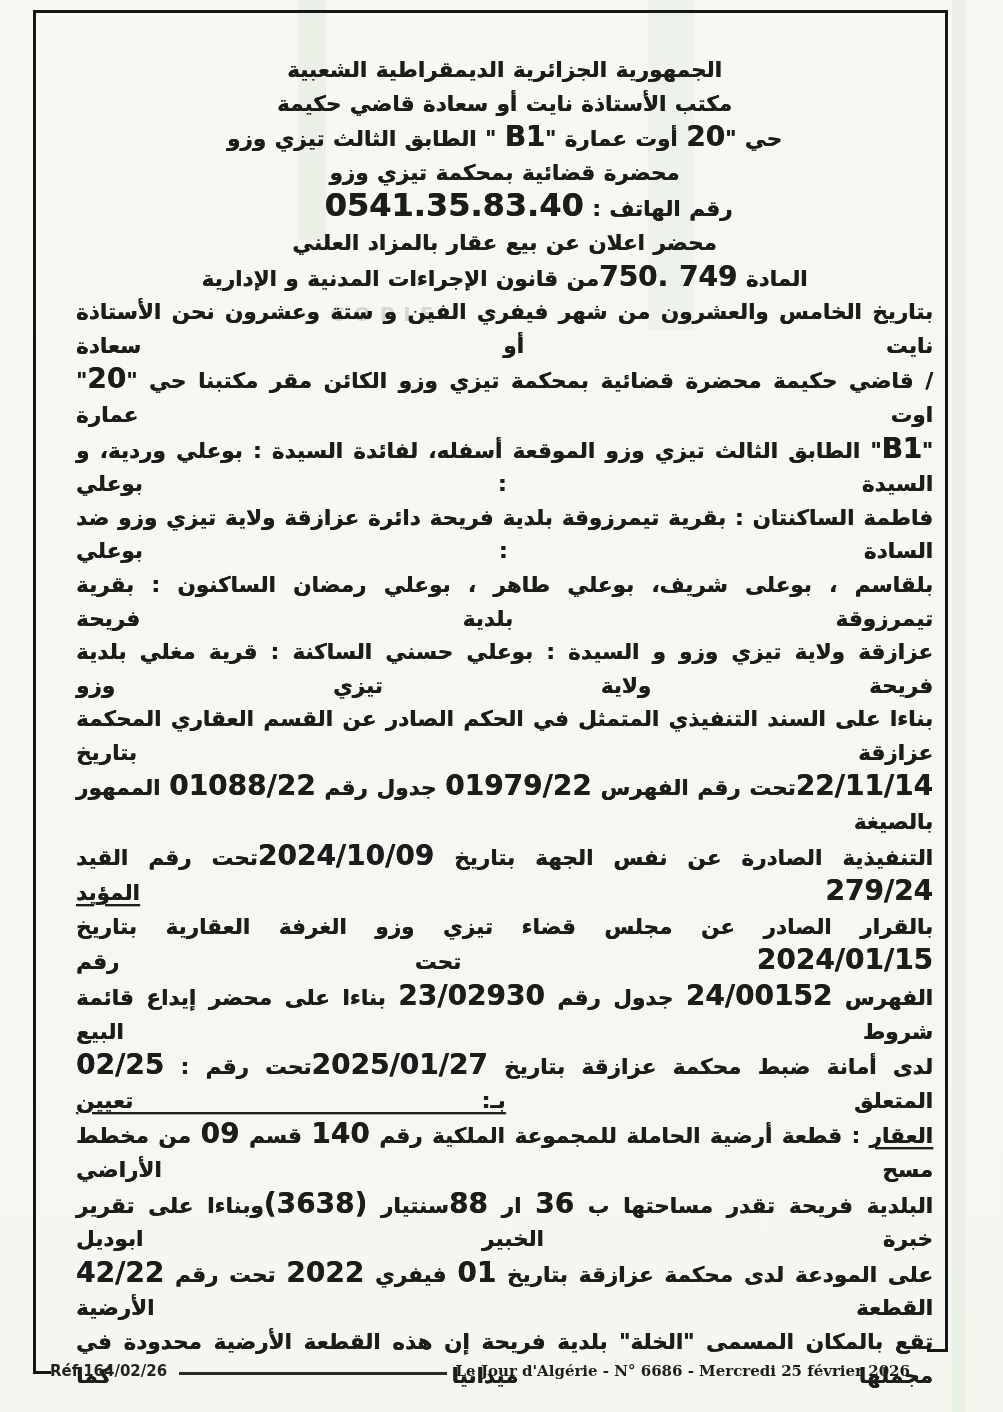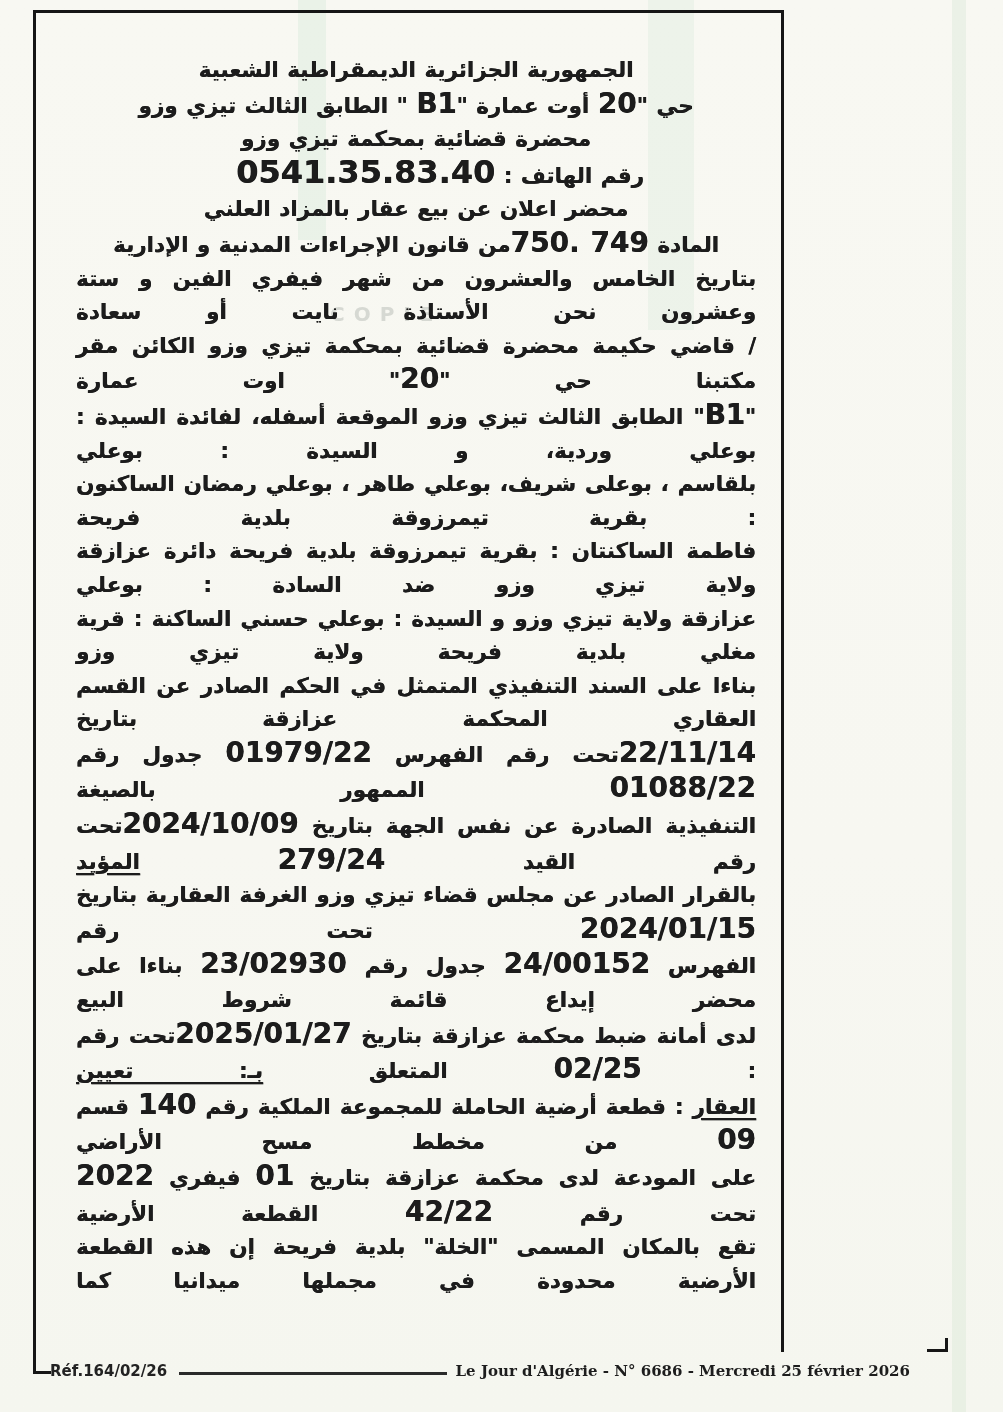--- a/index.html
+++ b/index.html
@@ -15,24 +15,24 @@
   .streak{position:absolute;pointer-events:none;}
   #streak-1{left:298px;top:0;width:28px;height:240px;background:rgba(120,195,145,.10);}
   #streak-2{left:648px;top:0;width:46px;height:330px;background:rgba(120,195,145,.08);}
   #streak-3{left:952px;top:0;width:14px;height:1412px;background:rgba(130,185,140,.10);}
   #stamp-ghost{
     position:absolute;left:330px;top:302px;
     font-size:20px;letter-spacing:9px;color:#9aa09a;opacity:.35;
     filter:blur(.6px);font-weight:bold;
   }
   #frame{
-    position:absolute;left:33px;top:10px;width:751px;height:1342px;
+    position:absolute;left:33px;top:10px;width:915px;height:1342px;
     border:3px solid #161616;border-bottom:none;
     box-sizing:border-box;
-    padding:40px 25px 0 40px;
+    padding:40px 12px 0 40px;
     direction:rtl;
   }
   #corner-right-mark{
     position:absolute;left:927px;top:1338px;width:18px;height:11px;
     border-right:3px solid #161616;border-bottom:3px solid #161616;
   }
   #corner-left-mark{
     position:absolute;left:33px;top:1350px;width:15px;height:21px;
     border-left:3px solid #161616;border-bottom:3px solid #161616;
   }
@@ -69,38 +69,40 @@
 
 <div id="page">
   <div class="streak" id="streak-1"></div>
   <div class="streak" id="streak-2"></div>
   <div class="streak" id="streak-3"></div>
   <div id="stamp-ghost">COPIE</div>
 
   <div id="frame">
     <div id="doc-lines">
         <div class="ln center"><span>الجمهورية الجزائرية الديمقراطية الشعبية</span></div>
+        <div class="ln center"><span>مكتب الأستاذة نايت أو سعادة قاضي حكيمة</span></div>
         <div class="ln center"><span>حي "</span><span class="n" dir="ltr">20</span><span> أوت عمارة "</span><span class="n" dir="ltr">B1</span><span> " الطابق الثالث تيزي وزو</span></div>
         <div class="ln center"><span>محضرة قضائية بمحكمة تيزي وزو</span></div>
         <div class="ln center"><span>رقم الهاتف : </span><span class="nx" dir="ltr">0541.35.83.40</span></div>
         <div class="ln center"><span>محضر اعلان عن بيع عقار بالمزاد العلني</span></div>
         <div class="ln center"><span>المادة </span><span class="n" dir="ltr">750. 749</span><span>من قانون الإجراءات المدنية و الإدارية</span></div>
         <div class="ln justify gap"><span>بتاريخ الخامس والعشرون من شهر فيفري الفين و ستة وعشرون نحن الأستاذة نايت أو سعادة</span></div>
         <div class="ln justify"><span>/ قاضي حكيمة محضرة قضائية بمحكمة تيزي وزو الكائن مقر مكتبنا حي "</span><span class="n" dir="ltr">20</span><span>" اوت عمارة</span></div>
         <div class="ln justify"><span>"</span><span class="n" dir="ltr">B1</span><span>" الطابق الثالث تيزي وزو الموقعة أسفله، لفائدة السيدة : بوعلي وردية، و السيدة : بوعلي</span></div>
+        <div class="ln justify"><span>فاطمة الساكنتان : بقرية تيمرزوقة بلدية فريحة دائرة عزازقة ولاية تيزي وزو ضد السادة : بوعلي</span></div>
         <div class="ln justify"><span>بلقاسم ، بوعلى شريف، بوعلي طاهر ، بوعلي رمضان الساكنون : بقرية تيمرزوقة بلدية فريحة</span></div>
-        <div class="ln justify"><span>فاطمة الساكنتان : بقرية تيمرزوقة بلدية فريحة دائرة عزازقة ولاية تيزي وزو ضد السادة : بوعلي</span></div>
         <div class="ln justify"><span>عزازقة ولاية تيزي وزو و السيدة : بوعلي حسني الساكنة : قرية مغلي بلدية فريحة ولاية تيزي وزو</span></div>
         <div class="ln justify"><span>بناءا على السند التنفيذي المتمثل في الحكم الصادر عن القسم العقاري المحكمة عزازقة بتاريخ</span></div>
         <div class="ln justify"><span class="n" dir="ltr">22/11/14</span><span>تحت رقم الفهرس </span><span class="n" dir="ltr">01979/22</span><span> جدول رقم </span><span class="n" dir="ltr">01088/22</span><span> الممهور بالصيغة</span></div>
         <div class="ln justify"><span>التنفيذية الصادرة عن نفس الجهة بتاريخ </span><span class="n" dir="ltr">2024/10/09</span><span>تحت رقم القيد </span><span class="n" dir="ltr">279/24</span><span> </span><span class="u">المؤيد</span></div>
         <div class="ln justify"><span>بالقرار الصادر عن مجلس قضاء تيزي وزو الغرفة العقارية بتاريخ </span><span class="n" dir="ltr">2024/01/15</span><span> تحت رقم</span></div>
         <div class="ln justify"><span>الفهرس </span><span class="n" dir="ltr">24/00152</span><span> جدول رقم </span><span class="n" dir="ltr">23/02930</span><span> بناءا على محضر إيداع قائمة شروط البيع</span></div>
         <div class="ln justify"><span>لدى أمانة ضبط محكمة عزازقة بتاريخ </span><span class="n" dir="ltr">2025/01/27</span><span>تحت رقم : </span><span class="n" dir="ltr">02/25</span><span> المتعلق </span><span class="u">بـ: تعيين</span></div>
         <div class="ln justify"><span class="u">العقار</span><span> : قطعة أرضية الحاملة للمجموعة الملكية رقم </span><span class="n" dir="ltr">140</span><span> قسم </span><span class="n" dir="ltr">09</span><span> من مخطط مسح الأراضي</span></div>
+        <div class="ln justify"><span>البلدية فريحة تقدر مساحتها ب </span><span class="n" dir="ltr">36</span><span> ار </span><span class="n" dir="ltr">88</span><span>سنتيار </span><span class="n" dir="ltr">(3638)</span><span>وبناءا على تقرير خبرة الخبير ابوديل</span></div>
         <div class="ln justify"><span>على المودعة لدى محكمة عزازقة بتاريخ </span><span class="n" dir="ltr">01</span><span> فيفري </span><span class="n" dir="ltr">2022</span><span> تحت رقم </span><span class="n" dir="ltr">42/22</span><span> القطعة الأرضية</span></div>
         <div class="ln justify"><span>تقع بالمكان المسمى "الخلة" بلدية فريحة إن هذه القطعة الأرضية محدودة في مجملها ميدانيا كما</span></div>
       </div>
   </div>
 
   <div id="corner-right-mark"></div>
   <div id="corner-left-mark"></div>
 
   <div id="footer">
     <span id="footer-ref">Réf.164/02/26</span>

